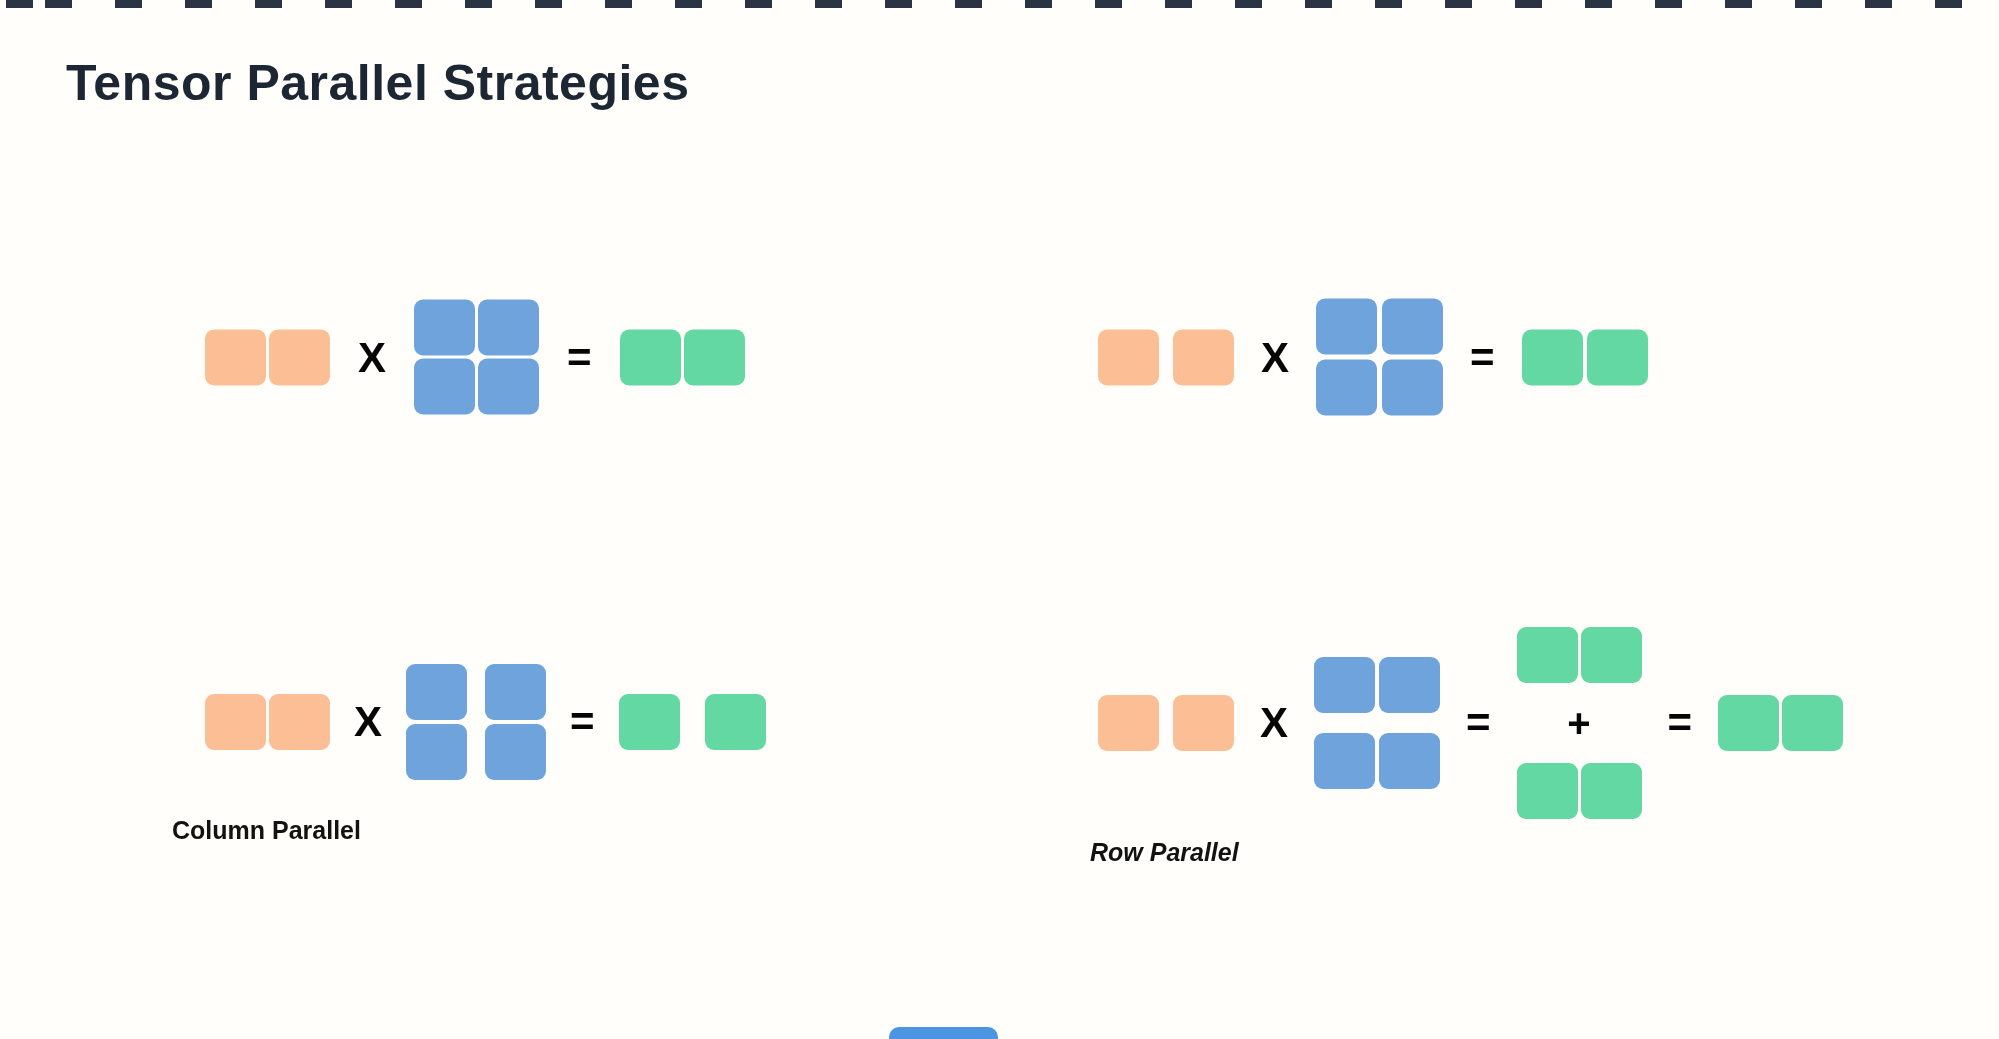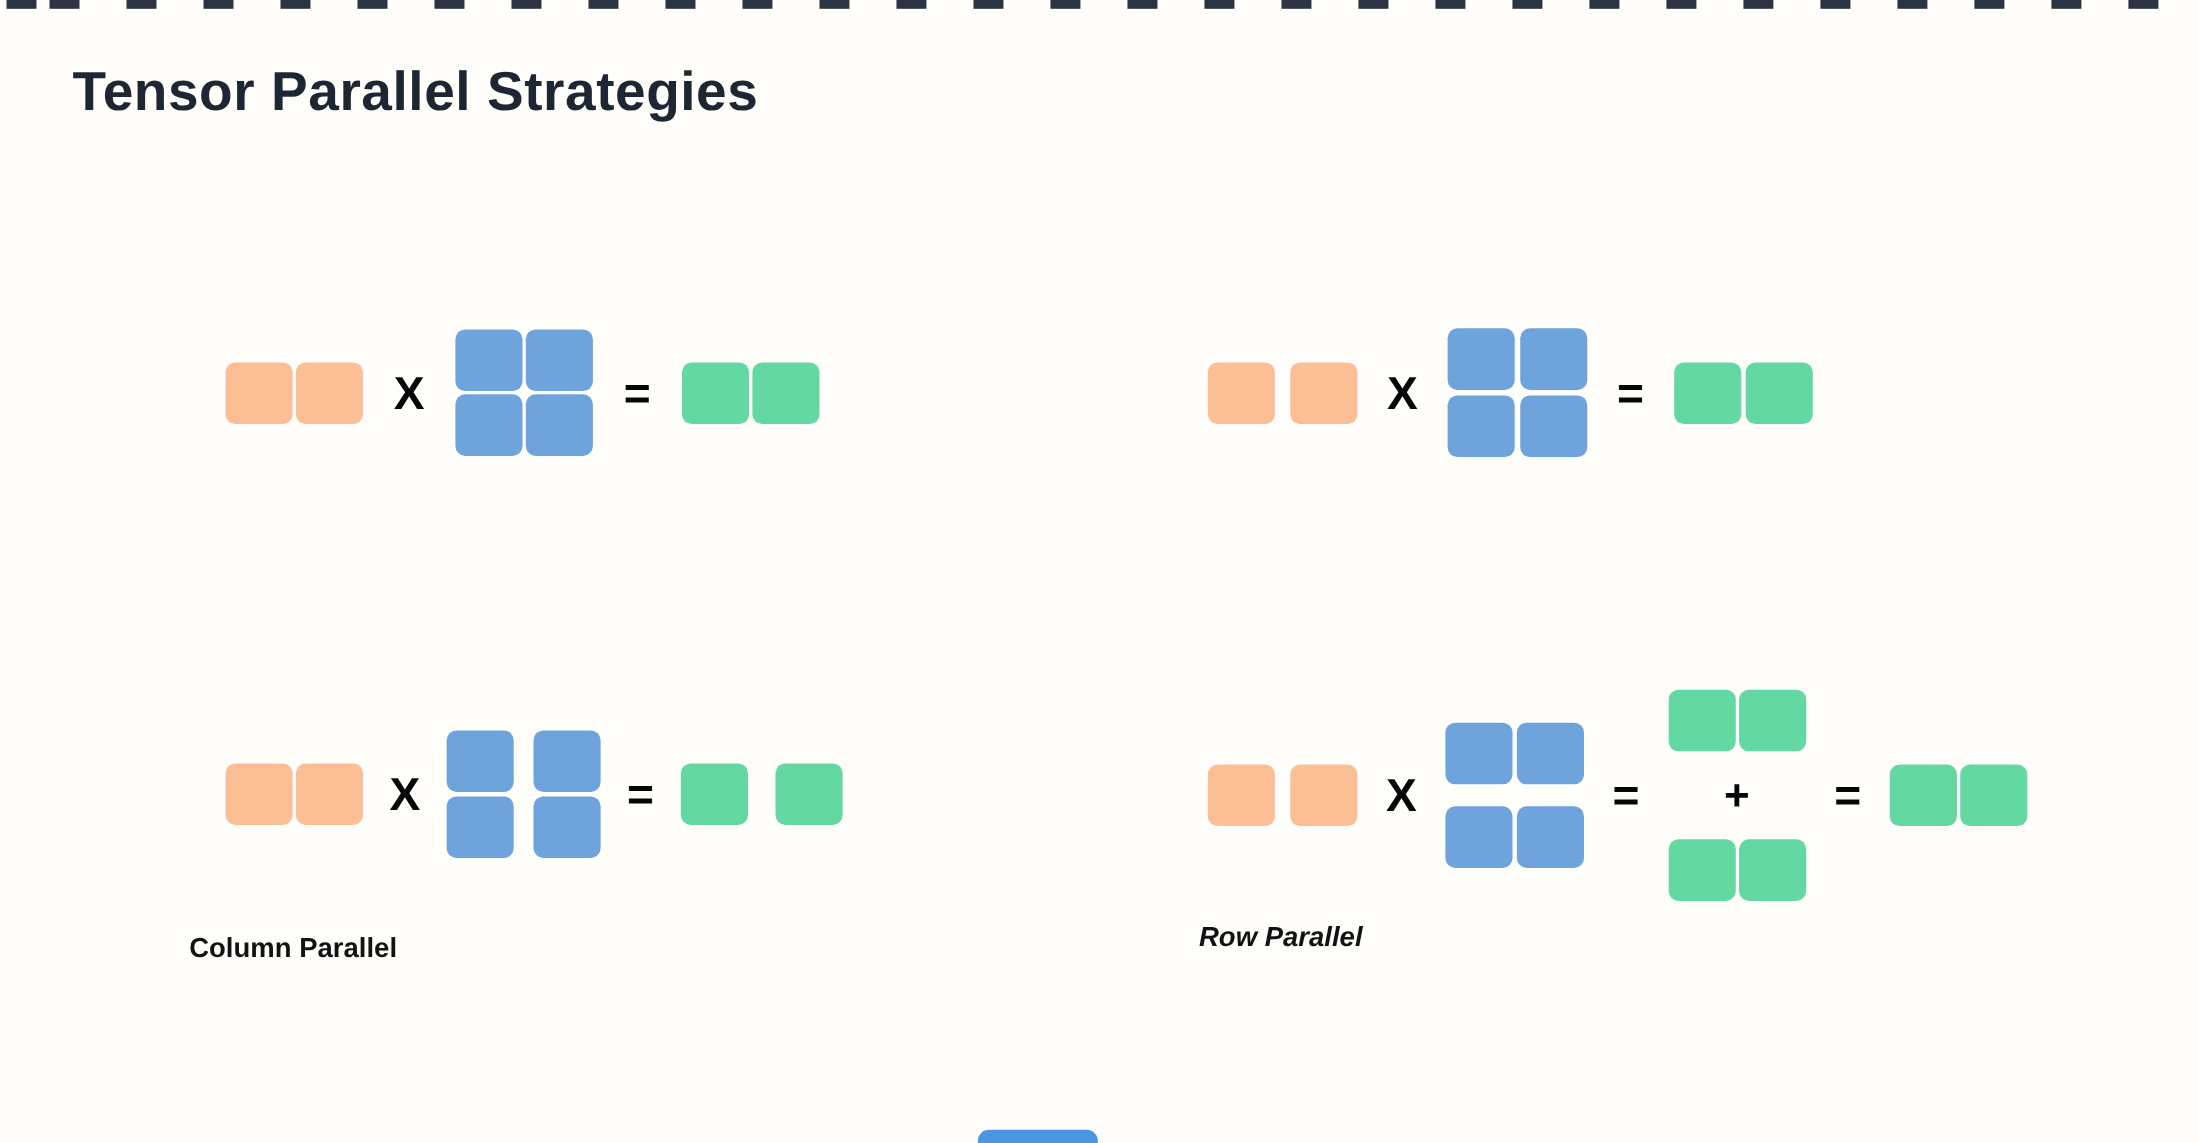--- a/index.html
+++ b/index.html
@@ -145,16 +145,16 @@
         </div>
       </div>
       <div class="op">=</div>
       <div class="vector" style="gap: 3px;">
         <div class="cell" style="background: rgb(100, 216, 162);"></div>
         <div class="cell" style="background: rgb(100, 216, 162);"></div>
       </div>
     </div>
   </div>
 
-<div class="block-label" id="label-column" style="left: 172px; top: 848px;">Column Parallel</div>
+<div class="block-label" id="label-column" style="left: 172px; top: 816px;">Column Parallel</div>
 <div class="block-label" id="label-row" style="left: 1090px; top: 838px; font-style: italic;">Row Parallel</div>
 
 <div class="bottom-tab"></div>
 
 </body></html>

